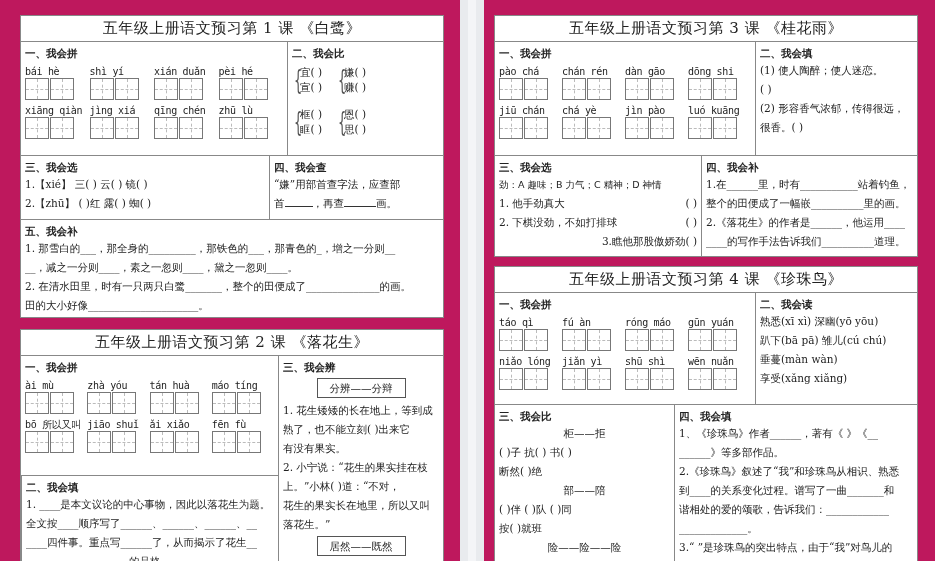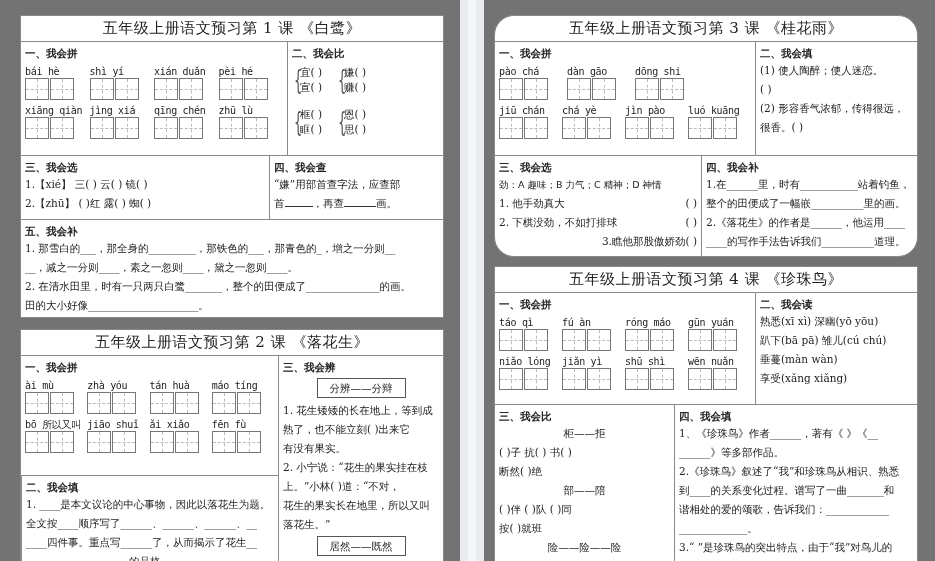--- a/index.html
+++ b/index.html
@@ -1,18 +1,18 @@
 <!DOCTYPE html>
 <html><head>
 <meta charset="utf-8">
 <style>
   * { box-sizing: border-box; margin: 0; padding: 0; }
   html, body { width: 935px; height: 561px; overflow: hidden; background: #f0f1f3; font-family: "DejaVu Serif", serif; color: #222; }
   .viewer { position: relative; width: 935px; height: 561px; }
-  .page { position: absolute; top: 0; background: #737373; height: 561px; }
+  .page { position: absolute; top: 0; background: #be185d; height: 561px; }
   .page.left { left: 0; width: 460px; }
   .page.right { left: 484px; width: 451px; }
   .scroll-gap { position: absolute; left: 460px; top: 0; width: 24px; height: 561px; background: #e9ebee; }
   .scroll-gap .track { position: absolute; left: 8px; top: 0; width: 8px; height: 561px; background: #f4f5f7; }
 
   .sheet { position: absolute; border: 1px solid #888; background: #fff; }
   .sheet .title { height: 26px; border-bottom: 1px solid #888; text-align: center; font-size: 15px; line-height: 25px; letter-spacing: 0.5px; }
   .row { display: flex; border-bottom: 1px solid #888; }
   .row:last-child { border-bottom: none; }
   .cell { padding: 3px 4px; font-size: 10.5px; line-height: 19px; overflow: hidden; }
@@ -255,28 +255,35 @@
       </div>
     </div>
   </div>
 
   <div class="scroll-gap">
       <div class="track"></div>
     </div>
 
   <div class="page right">
 
-    <div class="sheet" style="left:10px; top:15px; width:424px; height:242px;border-radius:20px;">
+    <div class="sheet" style="left:10px; top:15px; width:424px; height:242px;">
       <div class="title">五年级上册语文预习第 3 课 《桂花雨》</div>
       <div class="row" style="height:114px;">
         <div class="cell" style="width:260px;">
           <div class="sec-h">一、我会拼</div>
           <div class="pinyin-row">
             <div class="py-group">
                 <div class="py-label">pào chá</div>
+                <div class="boxes">
+                  <div class="tz"></div>
+                  <div class="tz"></div>
+                </div>
+              </div>
+            <div class="py-group">
+                <div class="py-label">chán rén</div>
                 <div class="boxes">
                   <div class="tz"></div>
                   <div class="tz"></div>
                 </div>
               </div>
             <div class="py-group">
                 <div class="py-label">dàn gāo</div>
                 <div class="boxes">
                   <div class="tz"></div>
                   <div class="tz"></div>

